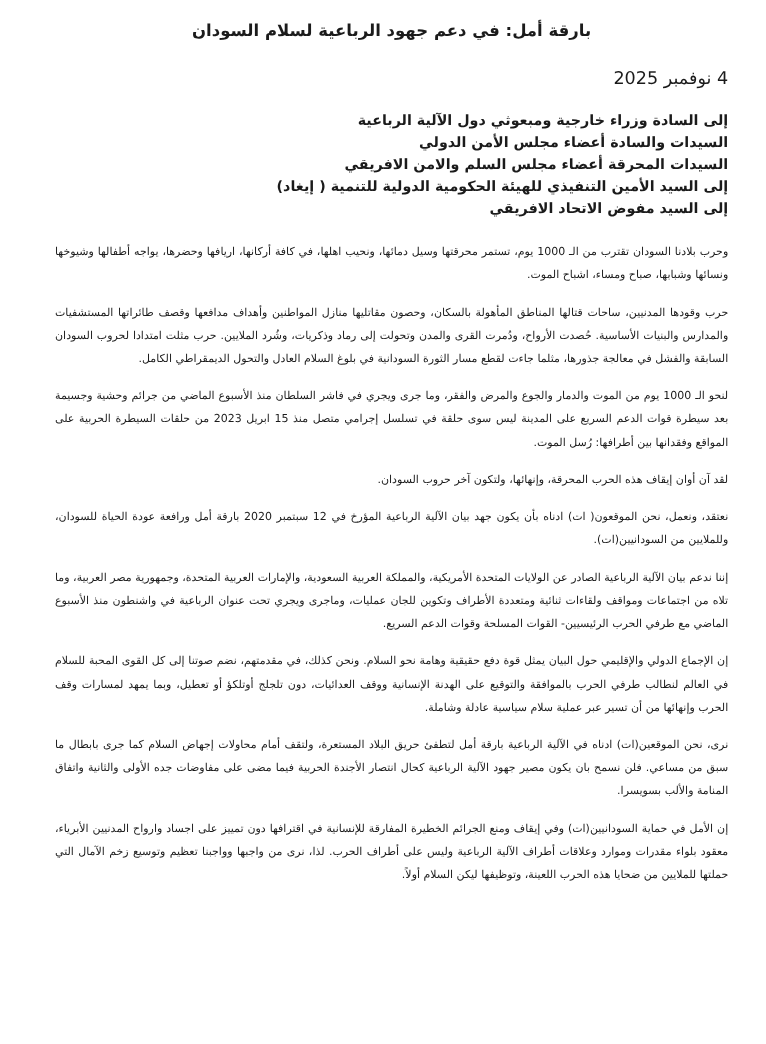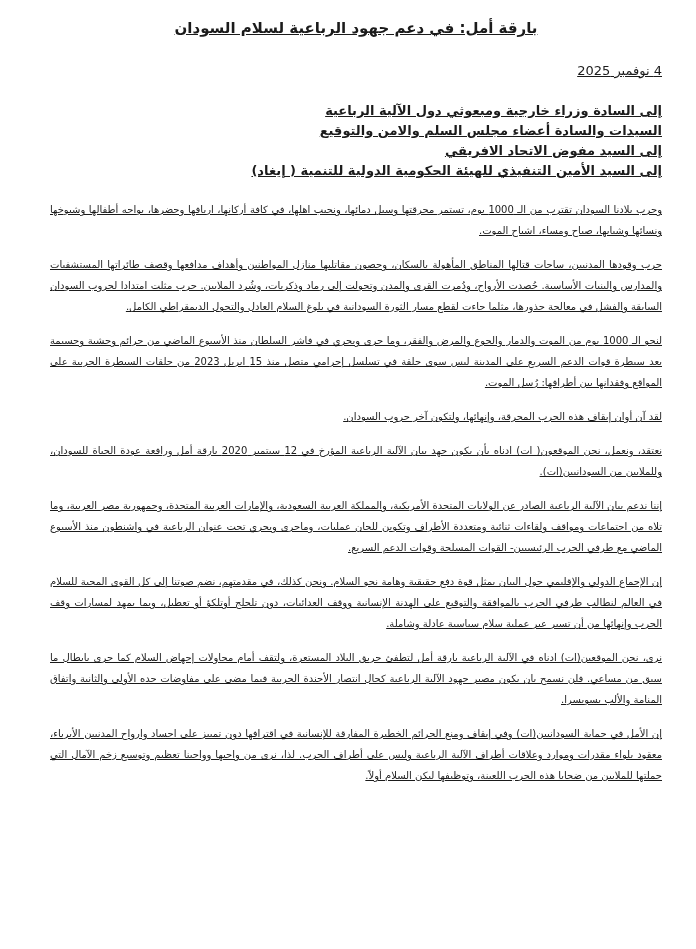--- a/index.html
+++ b/index.html
@@ -11,32 +11,31 @@
     position: relative;
     width: 696px;
     height: 949px;
     box-sizing: border-box;
     background: #ffffff;
     color: #1b1b1b;
     direction: rtl;
     font-family: "DejaVu Sans", "Liberation Sans", sans-serif;
     padding: 14px 34px 0 50px;
     overflow: hidden;
-    text-decoration: underline;
   }
   .title {
     text-align: center;
     font-size: 15px;
     font-weight: 700;
     margin: 4px 0 0 0;
     line-height: 20px;
   }
   .date {
     text-align: right;
-    font-size: 13px;
+    font-size: 16px;
     font-weight: 400;
     margin-top: 24px;
     line-height: 17px;
   }
   .addressees {
     margin-top: 22px;
     font-size: 13px;
     font-weight: 700;
   }
   .addressees .addr-line {
@@ -60,23 +59,24 @@
 <body>
 
 <div class="page">
 
   <h1 class="title">بارقة أمل: في دعم جهود الرباعية لسلام السودان</h1>
 
   <div class="date">4 نوفمبر 2025</div>
 
   <div class="addressees">
     <div class="addr-line">إلى السادة وزراء خارجية ومبعوثي دول الآلية الرباعية</div>
-    <div class="addr-line">السيدات والسادة أعضاء مجلس السلم والامن والتوقيع</div>
+    <div class="addr-line">السيدات والسادة أعضاء مجلس الأمن الدولي</div>
+    <div class="addr-line">السيدات المحرقة أعضاء مجلس السلم والامن الافريقي</div>
+    <div class="addr-line">إلى السيد الأمين التنفيذي للهيئة الحكومية الدولية للتنمية ( إيغاد)</div>
     <div class="addr-line">إلى السيد مفوض الاتحاد الافريقي</div>
-    <div class="addr-line">إلى السيد الأمين التنفيذي للهيئة الحكومية الدولية للتنمية ( إيغاد)</div>
   </div>
 
   <div class="letter-body">
     <p>وحرب بلادنا السودان تقترب من الـ 1000 يوم، تستمر محرقتها وسيل دمائها، ونحيب اهلها، في كافة أركانها، اريافها وحضرها، يواجه أطفالها وشيوخها ونسائها وشبابها، صباح ومساء، اشباح الموت.</p>
     <p>حرب وقودها المدنيين، ساحات قتالها المناطق المأهولة بالسكان، وحصون مقاتليها منازل المواطنين وأهداف مدافعها وقصف طائراتها المستشفيات والمدارس والبنيات الأساسية. حُصدت الأرواح، ودُمرت القرى والمدن وتحولت إلى رماد وذكريات، وشُرد الملايين. حرب مثلت امتدادا لحروب السودان السابقة والفشل في معالجة جذورها، مثلما جاءت لقطع مسار الثورة السودانية في بلوغ السلام العادل والتحول الديمقراطي الكامل.</p>
     <p>لنحو الـ 1000 يوم من الموت والدمار والجوع والمرض والفقر، وما جرى ويجري في فاشر السلطان منذ الأسبوع الماضي من جرائم وحشية وجسيمة بعد سيطرة قوات الدعم السريع على المدينة ليس سوى حلقة في تسلسل إجرامي متصل منذ 15 ابريل 2023 من حلقات السيطرة الحربية على المواقع وفقدانها بين أطرافها: رُسل الموت.</p>
     <p>لقد آن أوان إيقاف هذه الحرب المحرقة، وإنهائها، ولتكون آخر حروب السودان.</p>
     <p>نعتقد، ونعمل، نحن الموقعون( ات) ادناه بأن يكون جهد بيان الآلية الرباعية المؤرخ في 12 سبتمبر 2020 بارقة أمل ورافعة عودة الحياة للسودان، وللملايين من السودانيين(ات).</p>
     <p>إننا ندعم بيان الآلية الرباعية الصادر عن الولايات المتحدة الأمريكية، والمملكة العربية السعودية، والإمارات العربية المتحدة، وجمهورية مصر العربية، وما تلاه من اجتماعات ومواقف ولقاءات ثنائية ومتعددة الأطراف وتكوين للجان عمليات، وماجرى ويجري تحت عنوان الرباعية في واشنطون منذ الأسبوع الماضي مع طرفي الحرب الرئيسيين- القوات المسلحة وقوات الدعم السريع.</p>
     <p>إن الإجماع الدولي والإقليمي حول البيان يمثل قوة دفع حقيقية وهامة نحو السلام. ونحن كذلك، في مقدمتهم، نضم صوتنا إلى كل القوى المحبة للسلام في العالم لنطالب طرفي الحرب بالموافقة والتوقيع على الهدنة الإنسانية ووقف العدائيات، دون تلجلج أوتلكؤ أو تعطيل، وبما يمهد لمسارات وقف الحرب وإنهائها من أن تسير عبر عملية سلام سياسية عادلة وشاملة.</p>

